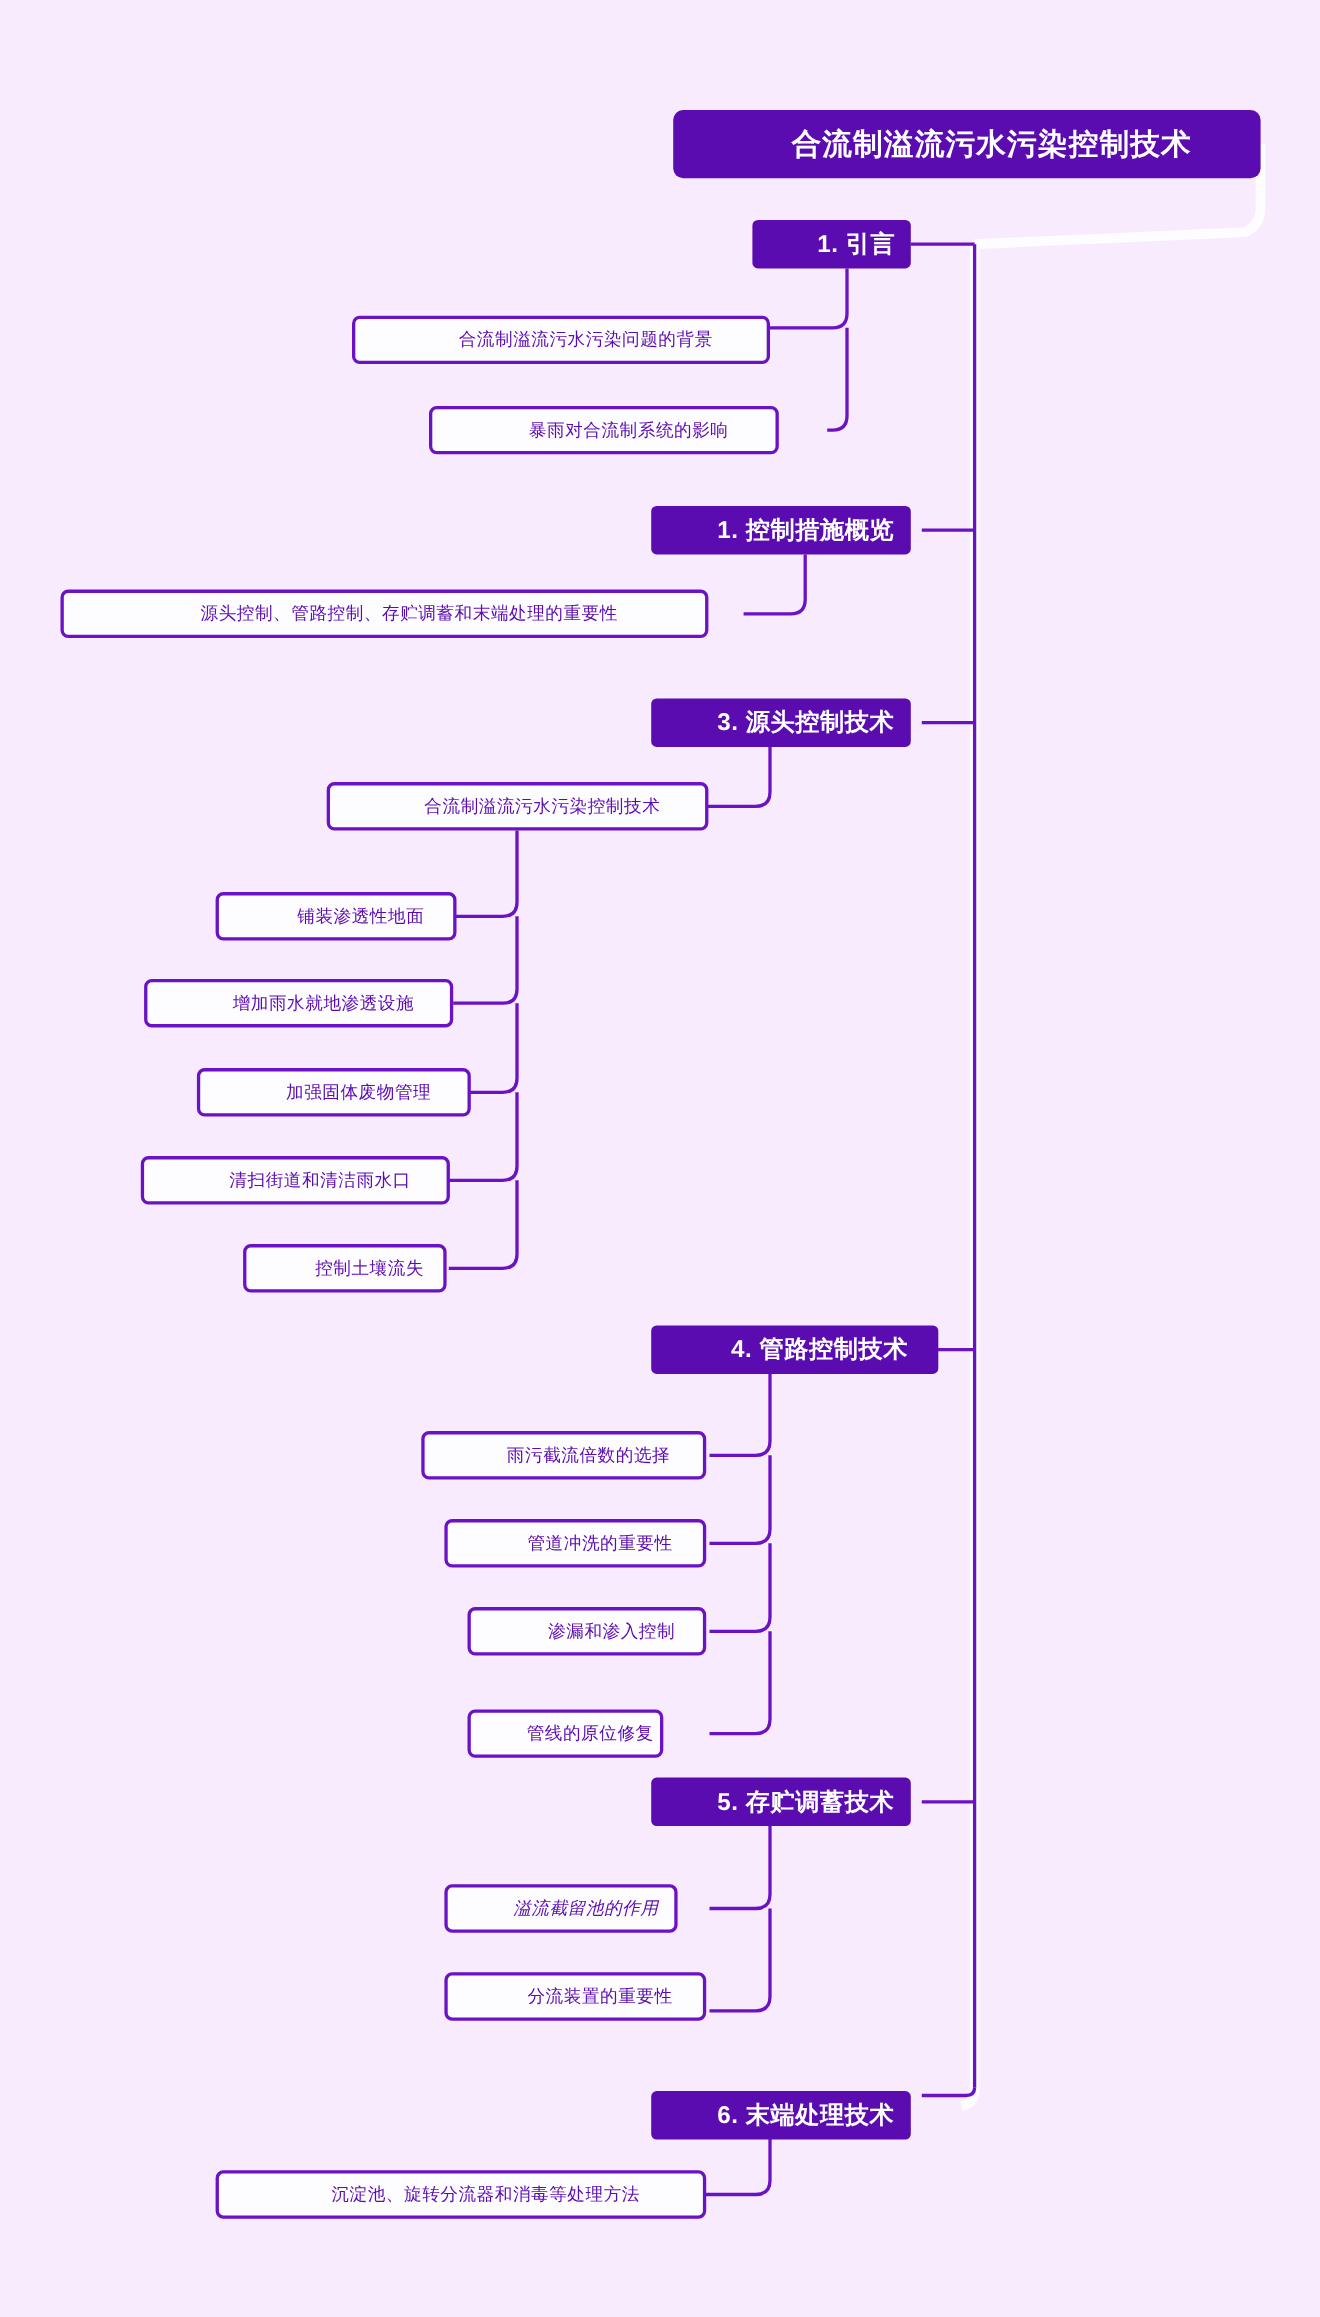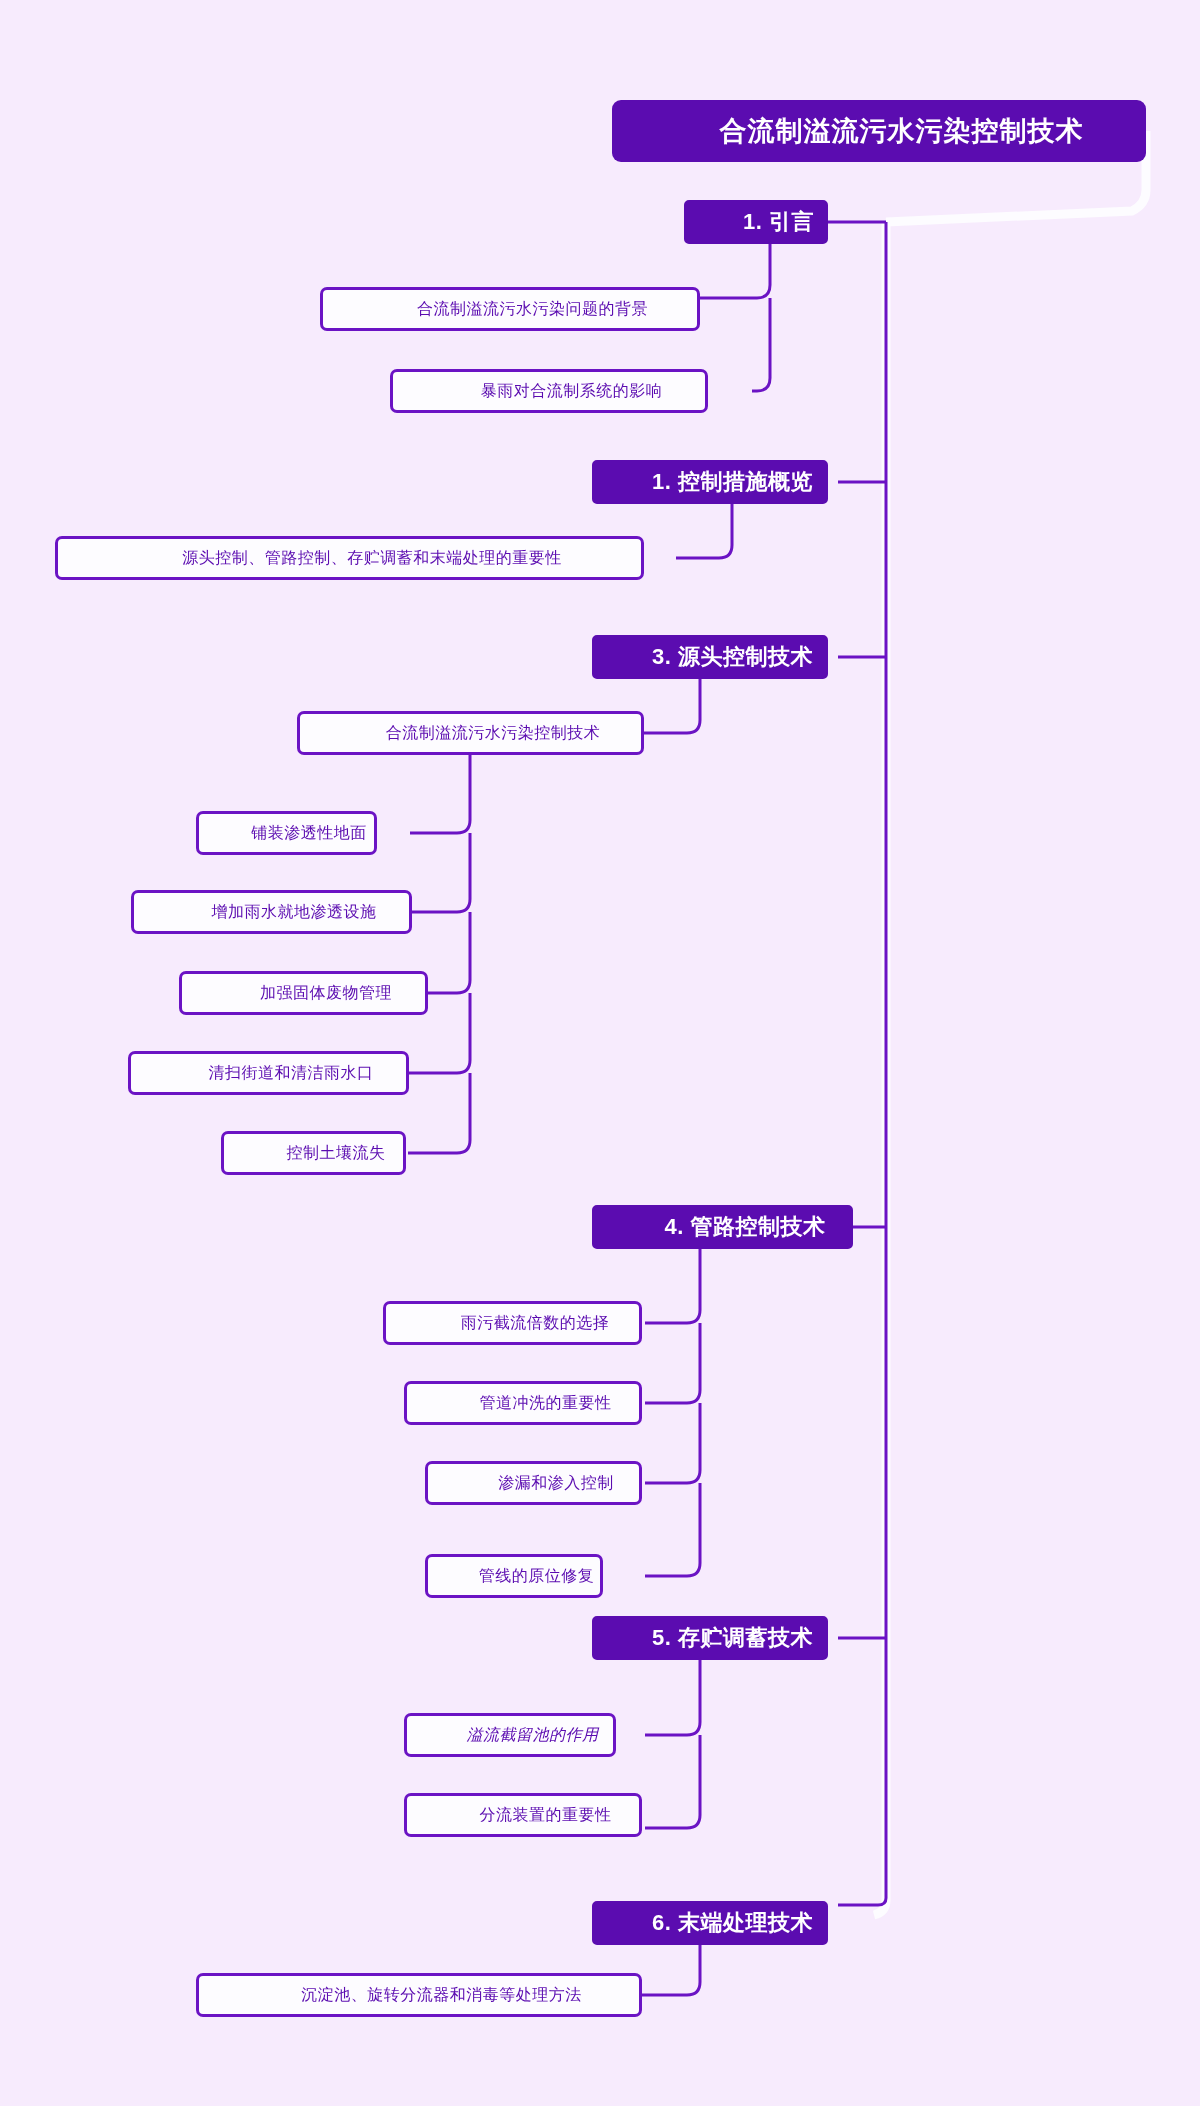--- a/index.html
+++ b/index.html
@@ -139,21 +139,21 @@
   </div>
 
   <div class="node node-section" style="left:592px; top:635px; width:236px;">
     <span>3. 源头控制技术</span>
   </div>
 
   <div class="node node-leaf" style="left:297px; top:711px; width:347px;">
     <span>合流制溢流污水污染控制技术</span>
   </div>
 
-  <div class="node node-leaf" style="left:196px; top:811px; width:181px;">
+  <div class="node node-leaf" style="left:196px; top:811px; width:219px;">
     <span>铺装渗透性地面</span>
   </div>
 
   <div class="node node-leaf" style="left:131px; top:890px; width:281px;">
     <span>增加雨水就地渗透设施</span>
   </div>
 
   <div class="node node-leaf" style="left:179px; top:971px; width:249px;">
     <span>加强固体废物管理</span>
   </div>

